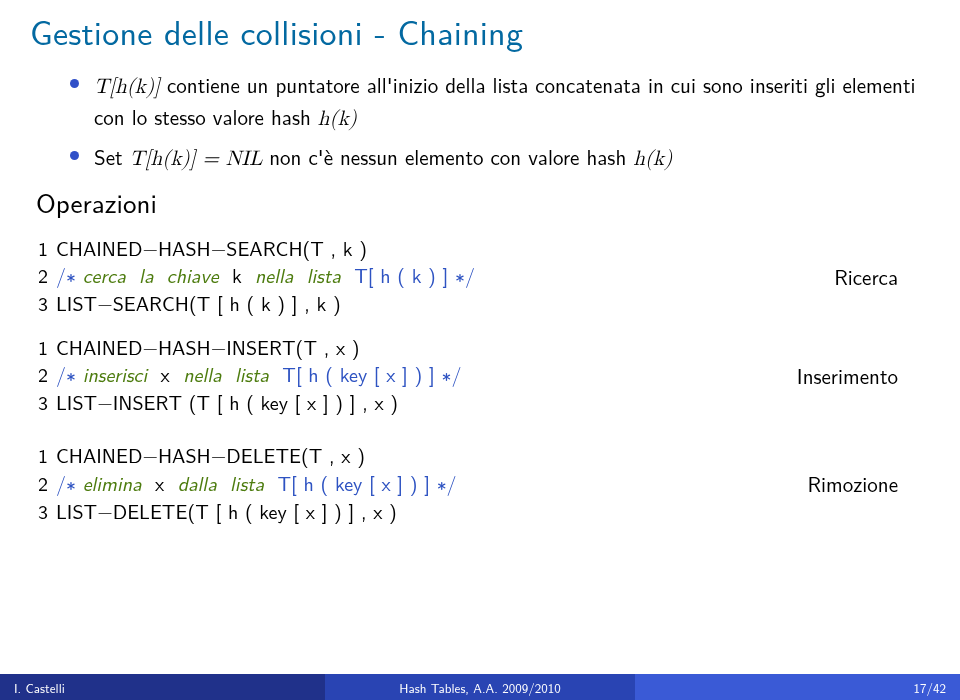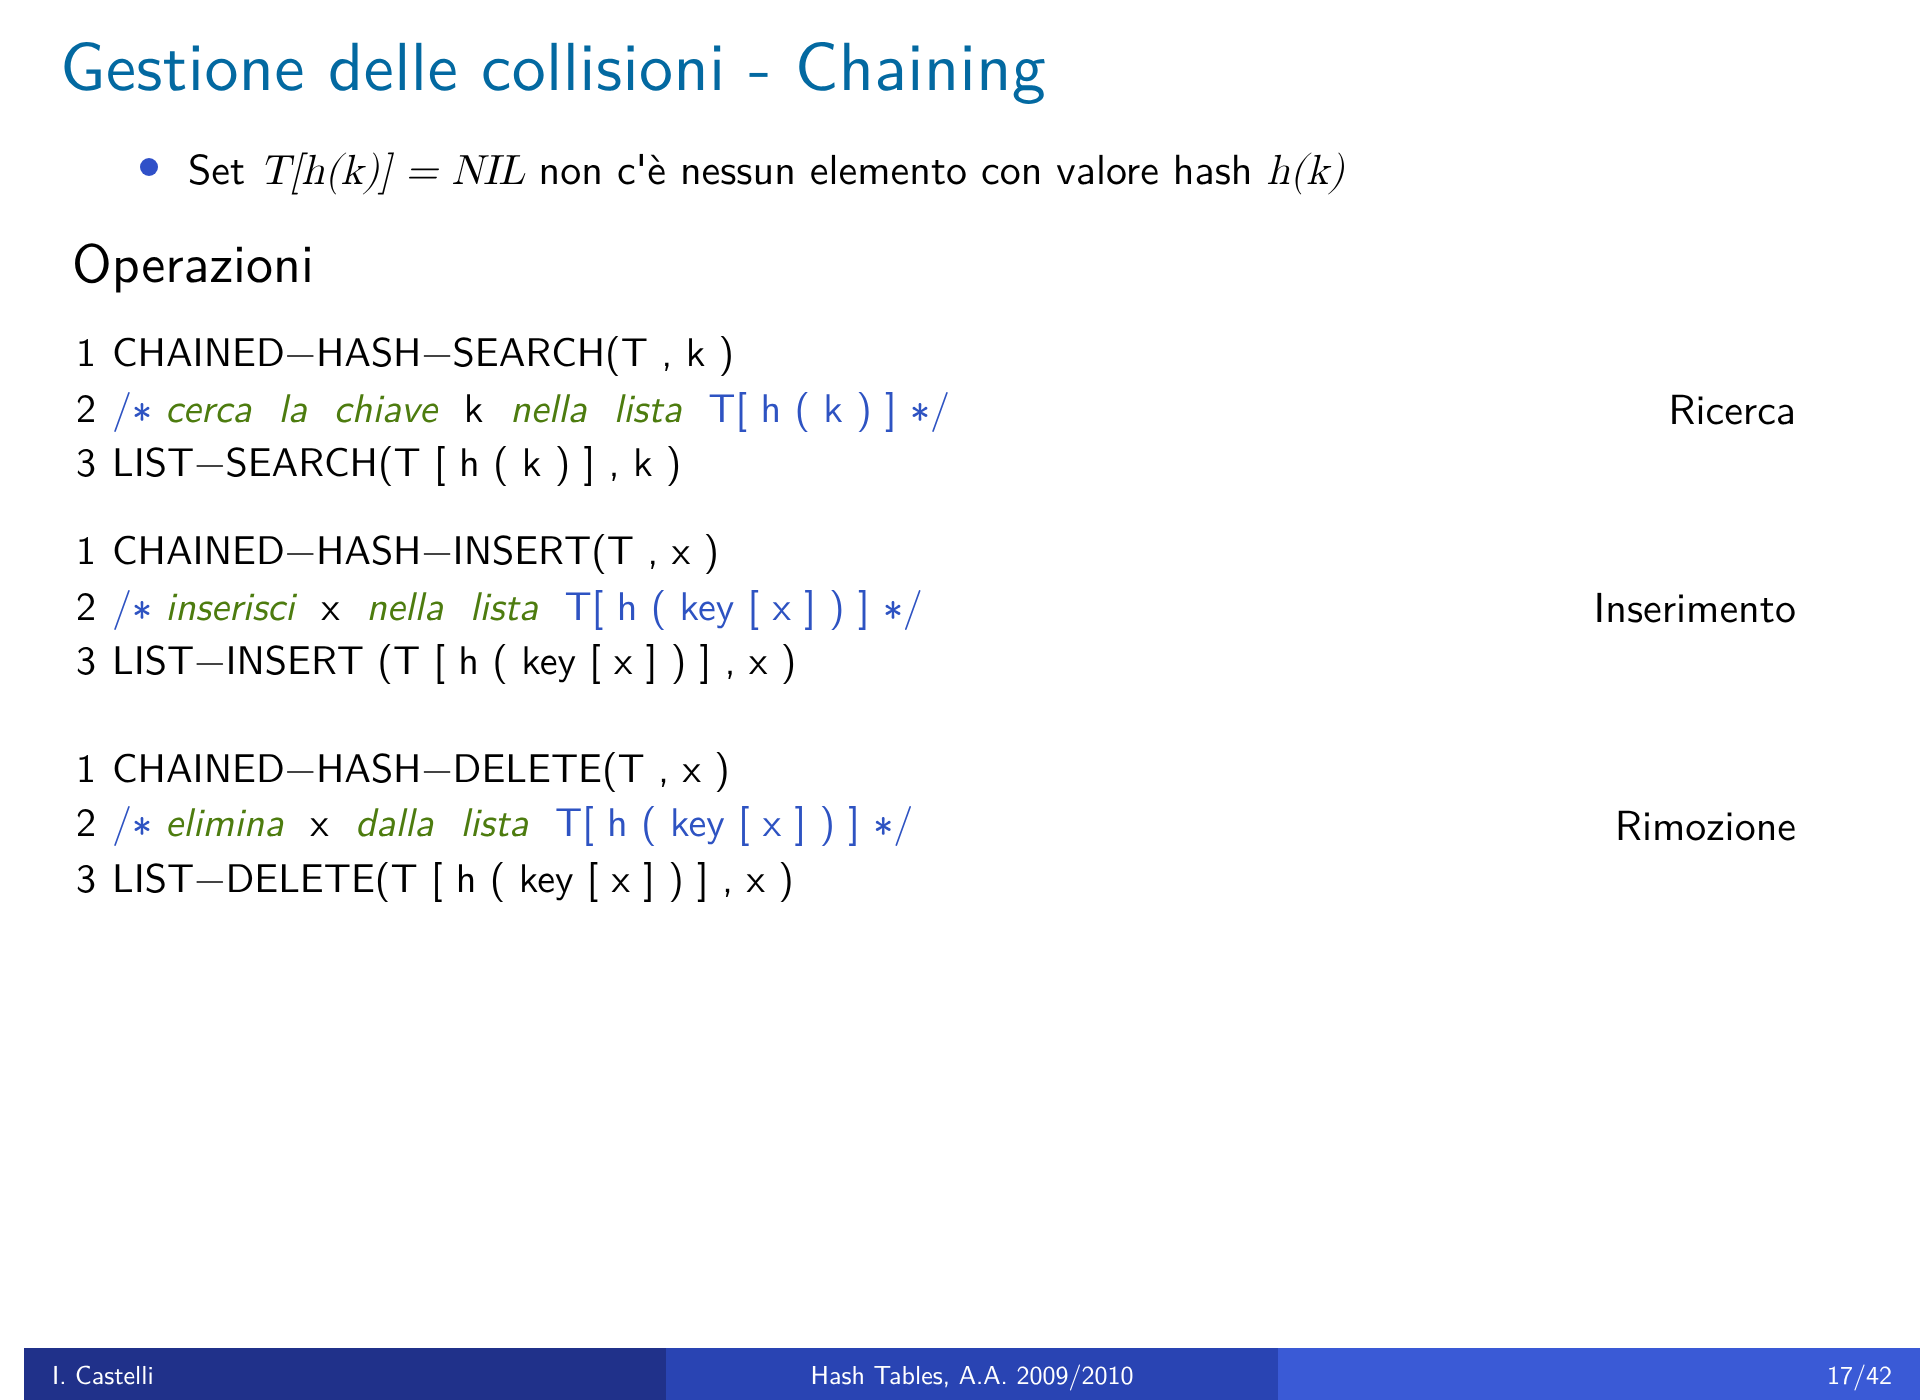--- a/index.html
+++ b/index.html
@@ -75,41 +75,44 @@
   .kw-comment { color: #4d7c0f; font-style: italic; text-align: right; }   
   .side-label {
     position: absolute;
     right: 24px;
     top: 28px;
     font-size: 21px;
     color: #000;
   }
   .footer {
     position: absolute;
-    left: 12px;
+    left: 0;
     right: 0;
     bottom: 0;
     height: 26px;
     display: flex;
     font-size: 13px;
     color: #fff;
   }
   .footer-left   { flex: 1; background: #20318a; display: flex; align-items: center; padding-left: 14px; }
   .footer-center { flex: 1; background: #2944b3; display: flex; align-items: center; justify-content: center; }
   .footer-right  { flex: 1; background: #3a5ad6; display: flex; align-items: center; justify-content: flex-end; padding-right: 14px; }
 </style>
 </head>
 <body>
 
 <div class="slide">
 
   <div class="title">Gestione delle collisioni - Chaining</div>
 
   <div class="content">
 
+    <div class="bullet">
+      <span class="mathvar">T[h(k)]</span><span> contiene un puntatore all'inizio della lista concatenata in cui sono inseriti gli elementi con lo stesso valore hash </span><span class="mathvar">h(k)</span>
+    </div>
 
     <div class="bullet">
       <span>Set </span><span class="mathvar">T[h(k)] = NIL</span><span> non c'è nessun elemento con valore hash </span><span class="mathvar">h(k)</span>
     </div>
 
     <div class="subhead">Operazioni</div>
 
     <div class="code-block-wrap">
       <div class="code-block"><span class="ln">1</span><span>CHAINED−HASH−SEARCH(T , k )</span>
 <span class="ln">2</span><span class="kw-call">/∗</span> <span class="kw-comment">cerca</span>  <span class="kw-comment">la</span>  <span class="kw-comment">chiave</span>  <span>k</span>  <span class="kw-comment">nella</span>  <span class="kw-comment">lista</span>  <span class="kw-call">T[ h ( k ) ]</span> <span class="kw-call">∗/</span>

